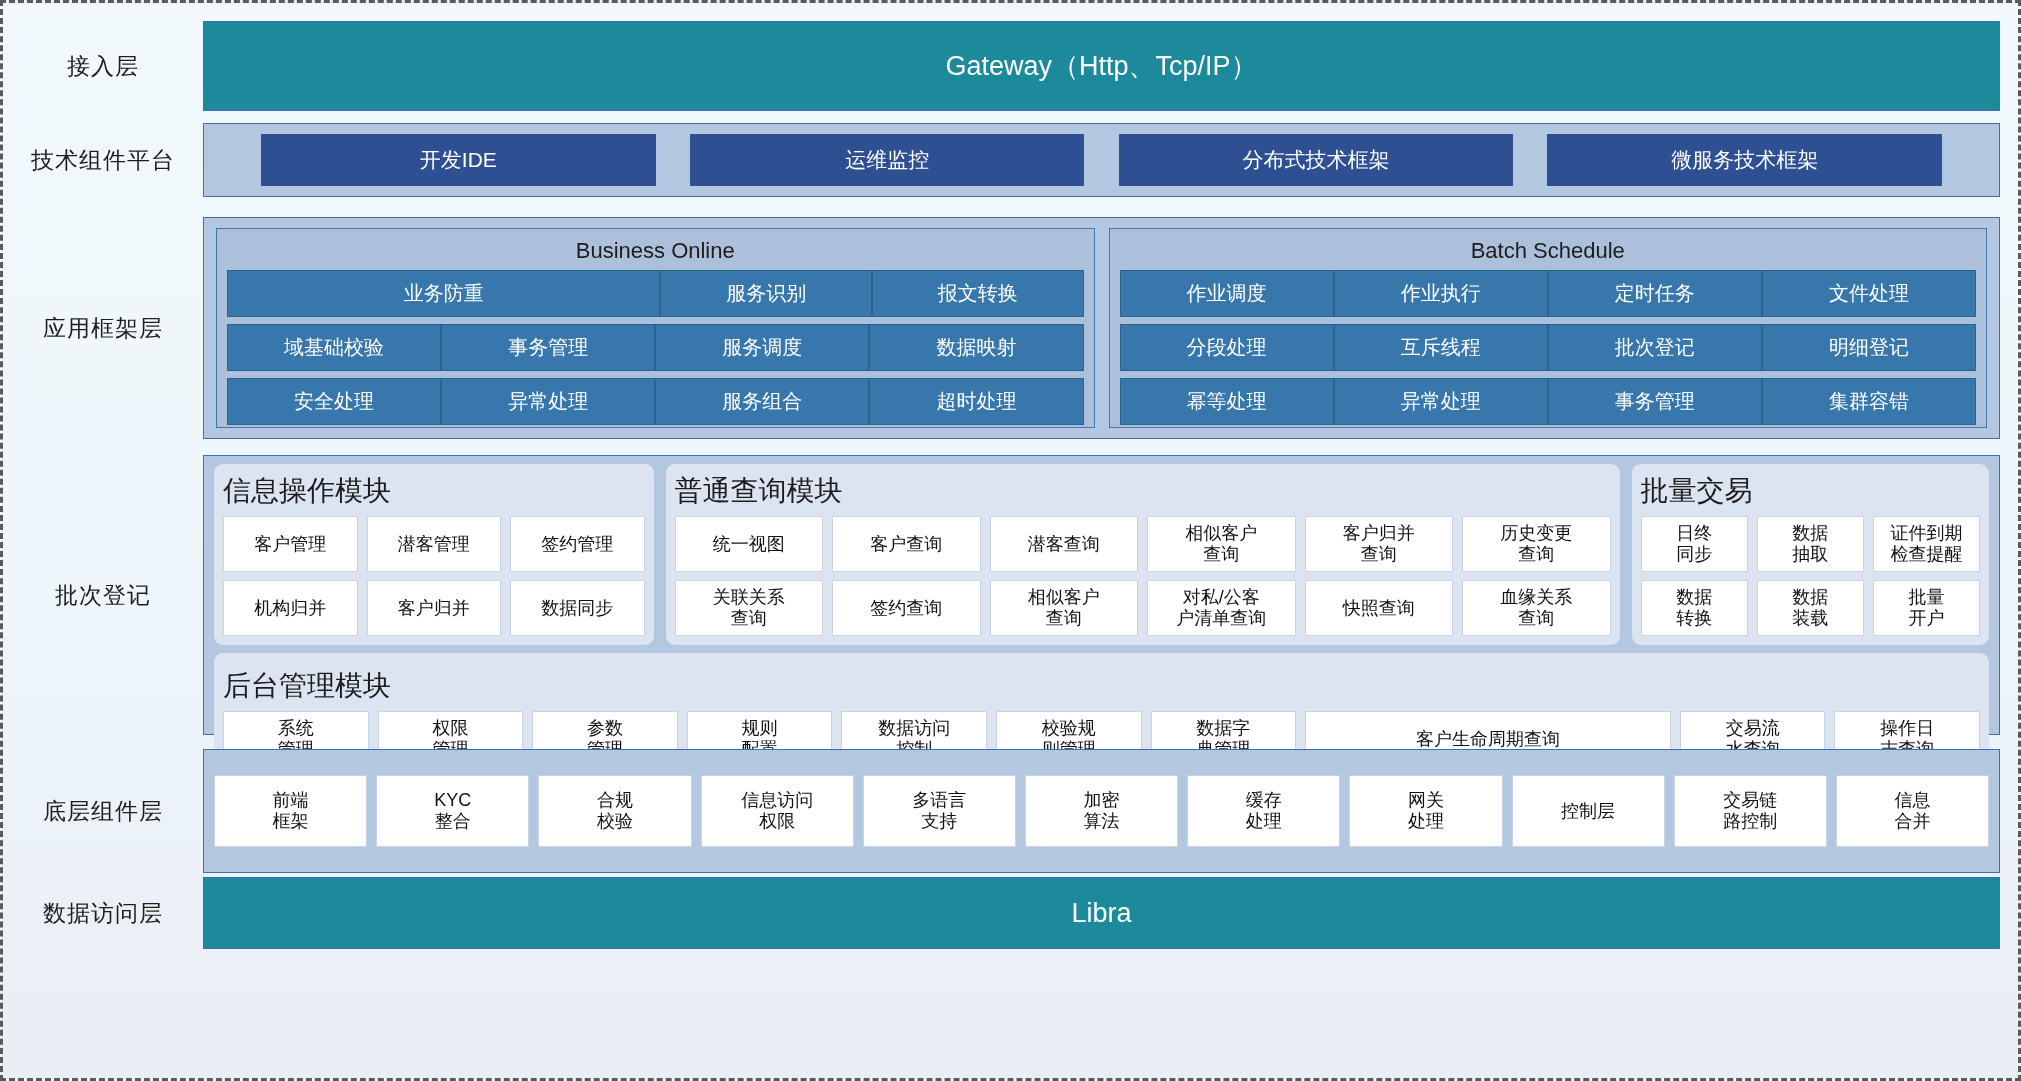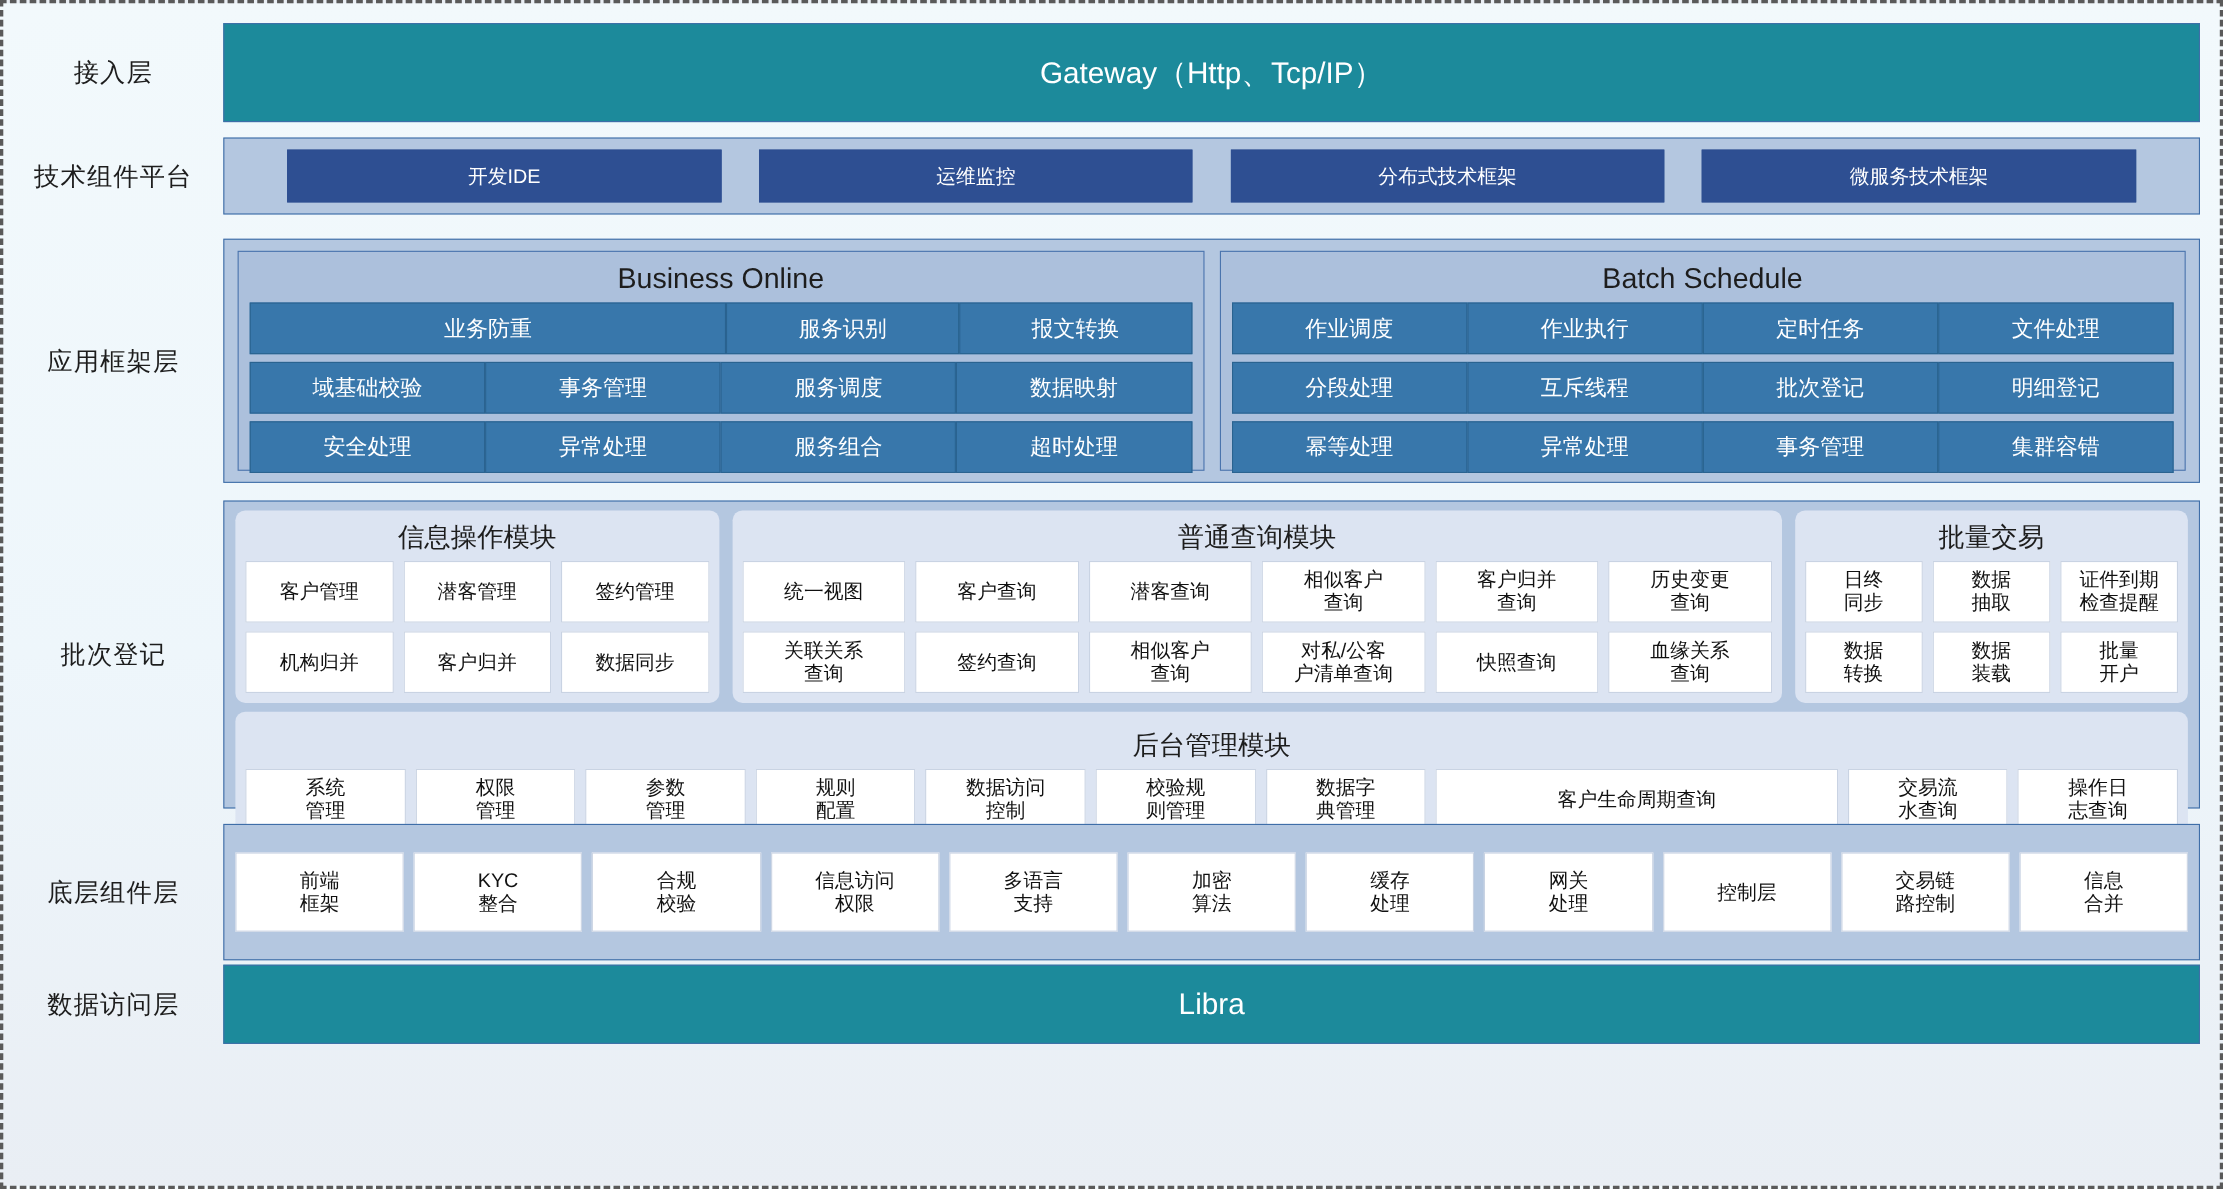--- a/index.html
+++ b/index.html
@@ -41,21 +41,21 @@
   .tech-panel {
     flex: 1; margin-right: 18px;
     background: #b4c7e0;
     border: 1px solid #3f6ea8;
     display: flex; align-items: center; justify-content: space-around;
     padding: 10px 40px;
   }
   .tech-btn {
     background: #2e4f92;
     color: #ffffff;
-    font-size: 18px;
+    font-size: 21px;
     padding: 11px 0;
     width: 23%;
     text-align: center;
     border: 1px solid #2e4f92;
   }
 
   
   .app-panel {
     flex: 1; margin-right: 18px;
     background: #b4c7e0;
@@ -64,21 +64,21 @@
     padding: 10px 12px;
   }
   .fw-group {
     flex: 1;
     background: #acc0dc;
     border: 1px solid #4a74ad;
     padding: 6px 10px 10px 10px;
     display: flex; flex-direction: column;
   }
   .fw-title {
-    text-align: center; font-size: 26px; color: #1d1d1d;
+    text-align: center; font-size: 22px; color: #1d1d1d;
     padding: 3px 0 6px 0;
   }
   .fw-grid { display: flex; flex-direction: column; gap: 7px; }
   .fw-rowline { display: flex; }
   .fw-cell {
     background: #3877ab;
     border: 1px solid #2a6390;
     color: #ffffff;
     font-size: 20px;
     text-align: center;
@@ -96,21 +96,21 @@
     display: flex; flex-direction: column; gap: 8px;
   }
   .biz-top { display: flex; gap: 12px; }
   .biz-mod {
     background: #dce4f2;
     border-radius: 9px;
     padding: 5px 9px 9px 9px;
     display: flex; flex-direction: column;
   }
   .biz-mod-title {
-    text-align: center; font-size: 24px; color: #1d1d1d; padding: 3px 0 6px 0;
+    font-size: 28px; color: #1d1d1d; padding: 3px 0 6px 0;
   }
   .biz-grid { display: flex; flex-direction: column; gap: 8px; }
   .biz-rowline { display: flex; gap: 9px; }
   .biz-cell {
     background: #ffffff;
     border: 1px solid #c9d3e3;
     color: #111111;
     font-size: 18px;
     text-align: center;
     display: flex; align-items: center; justify-content: center;

